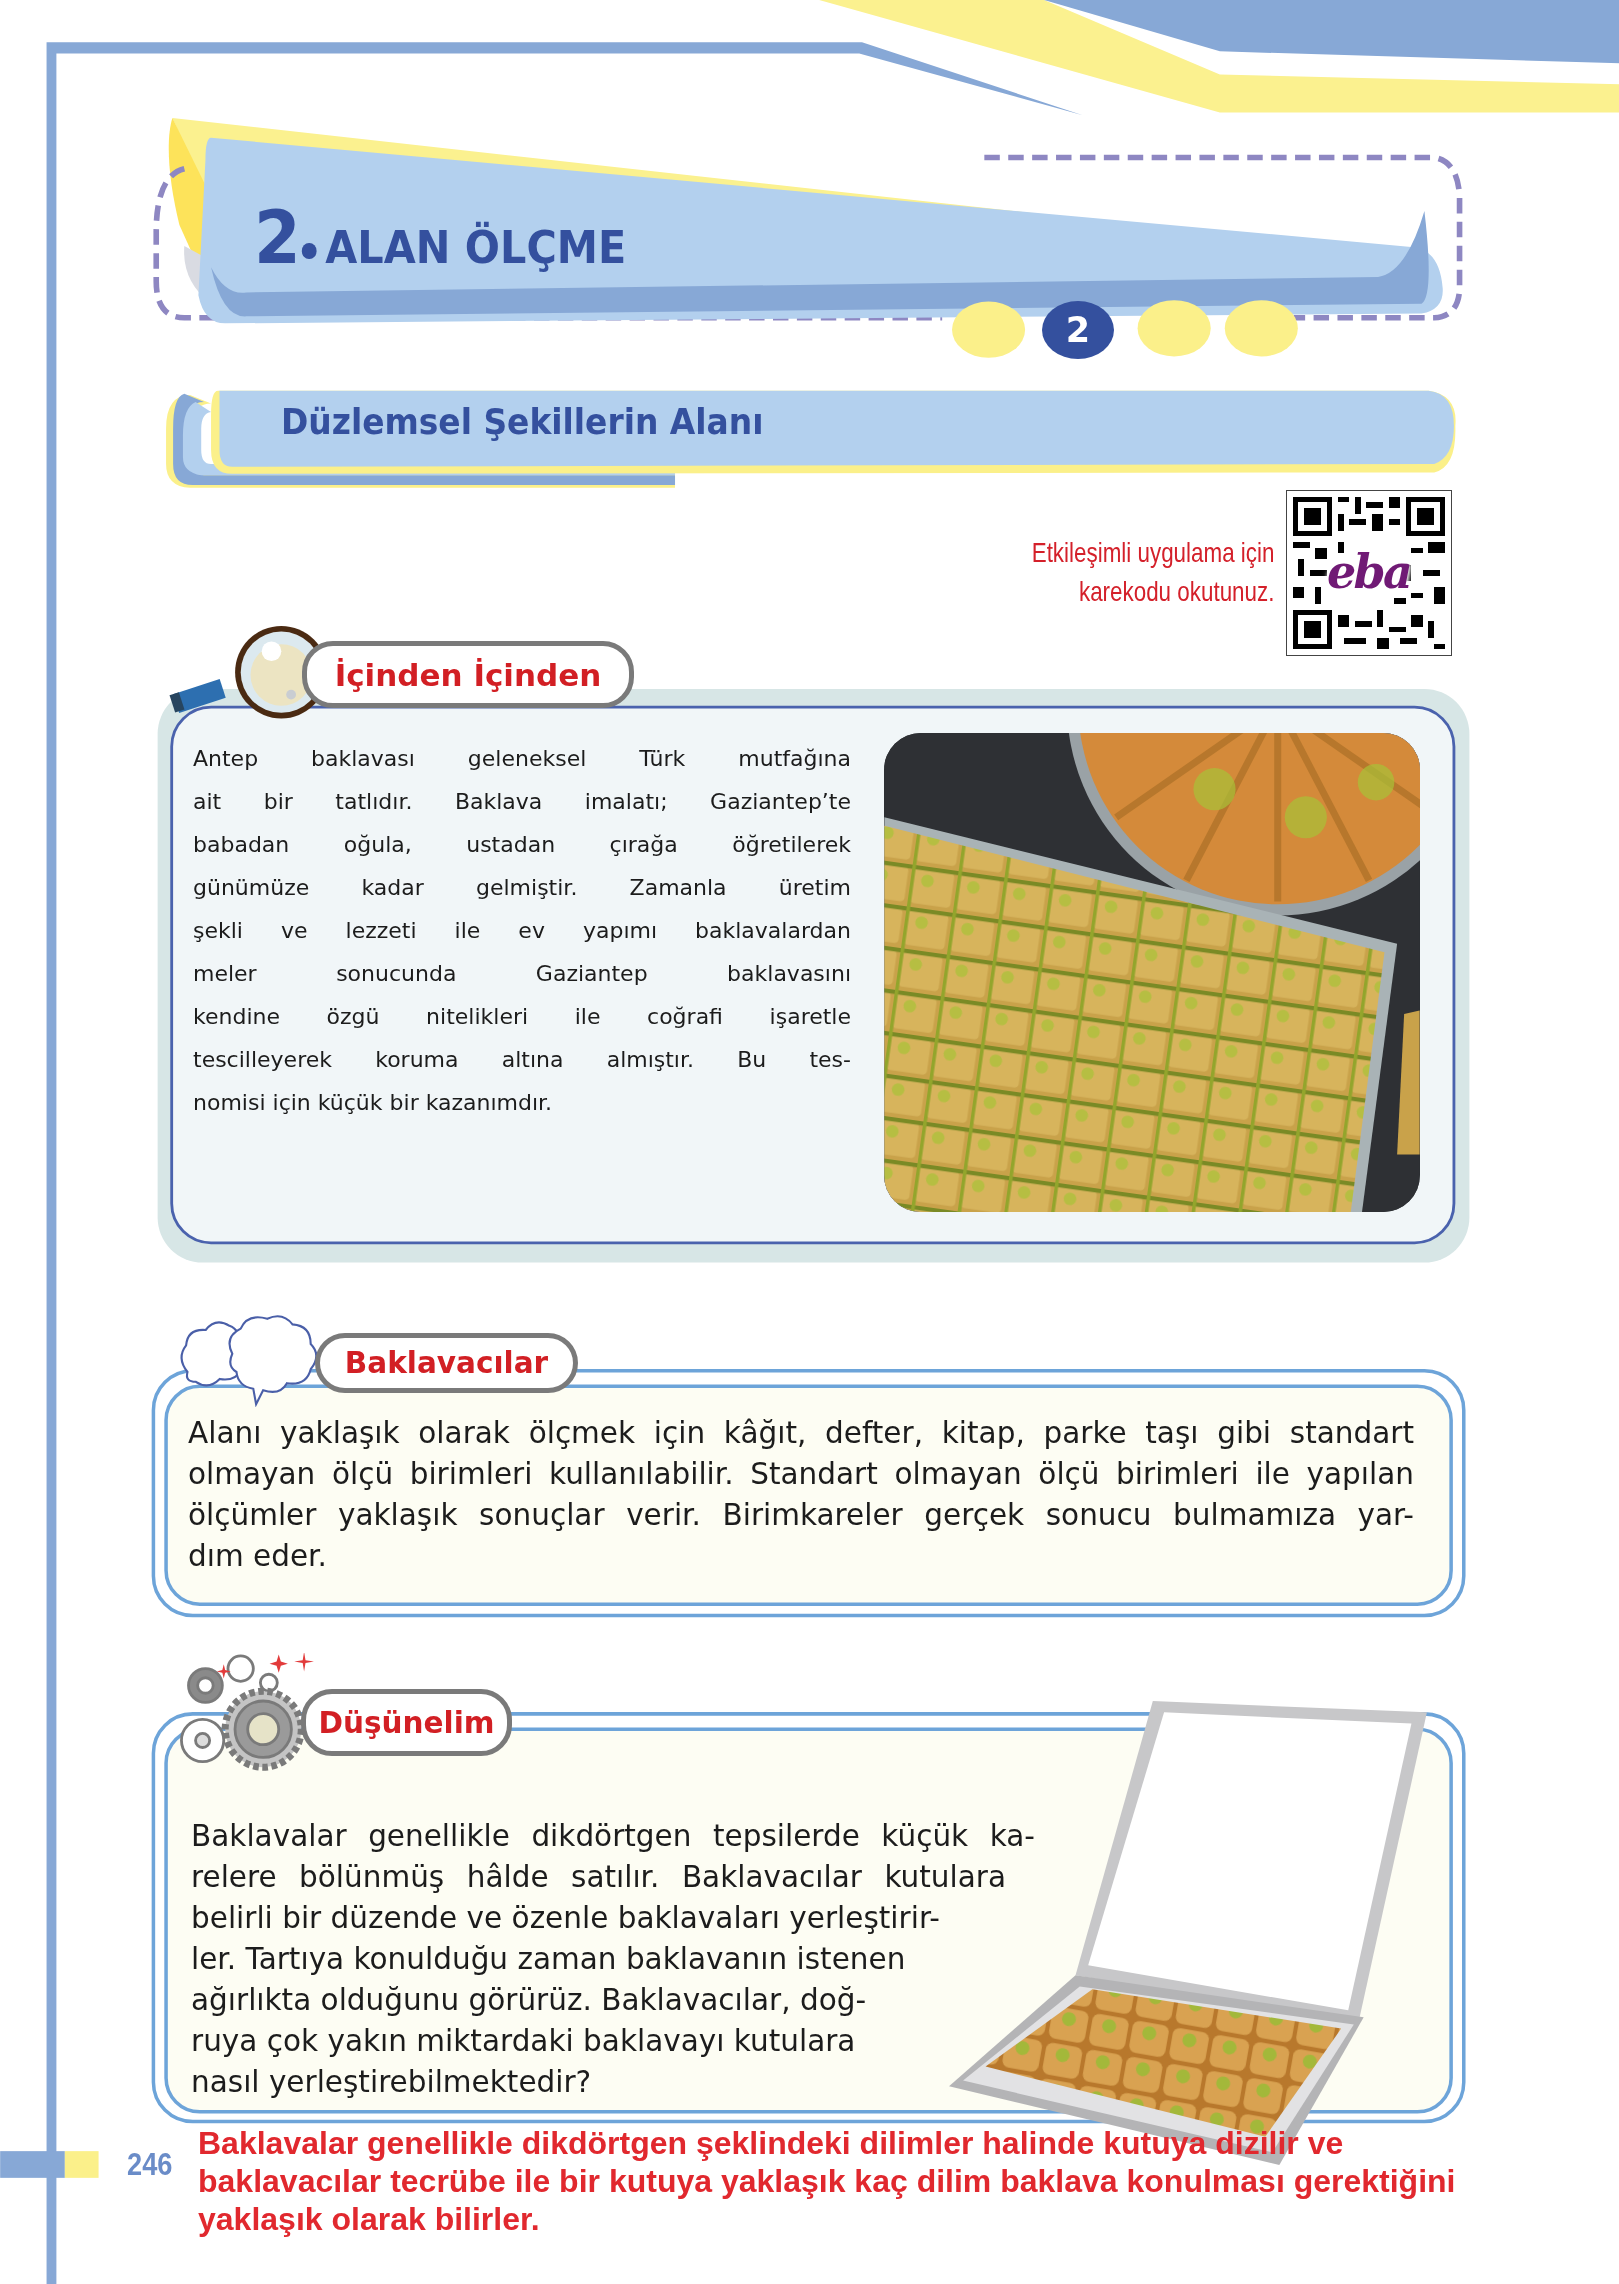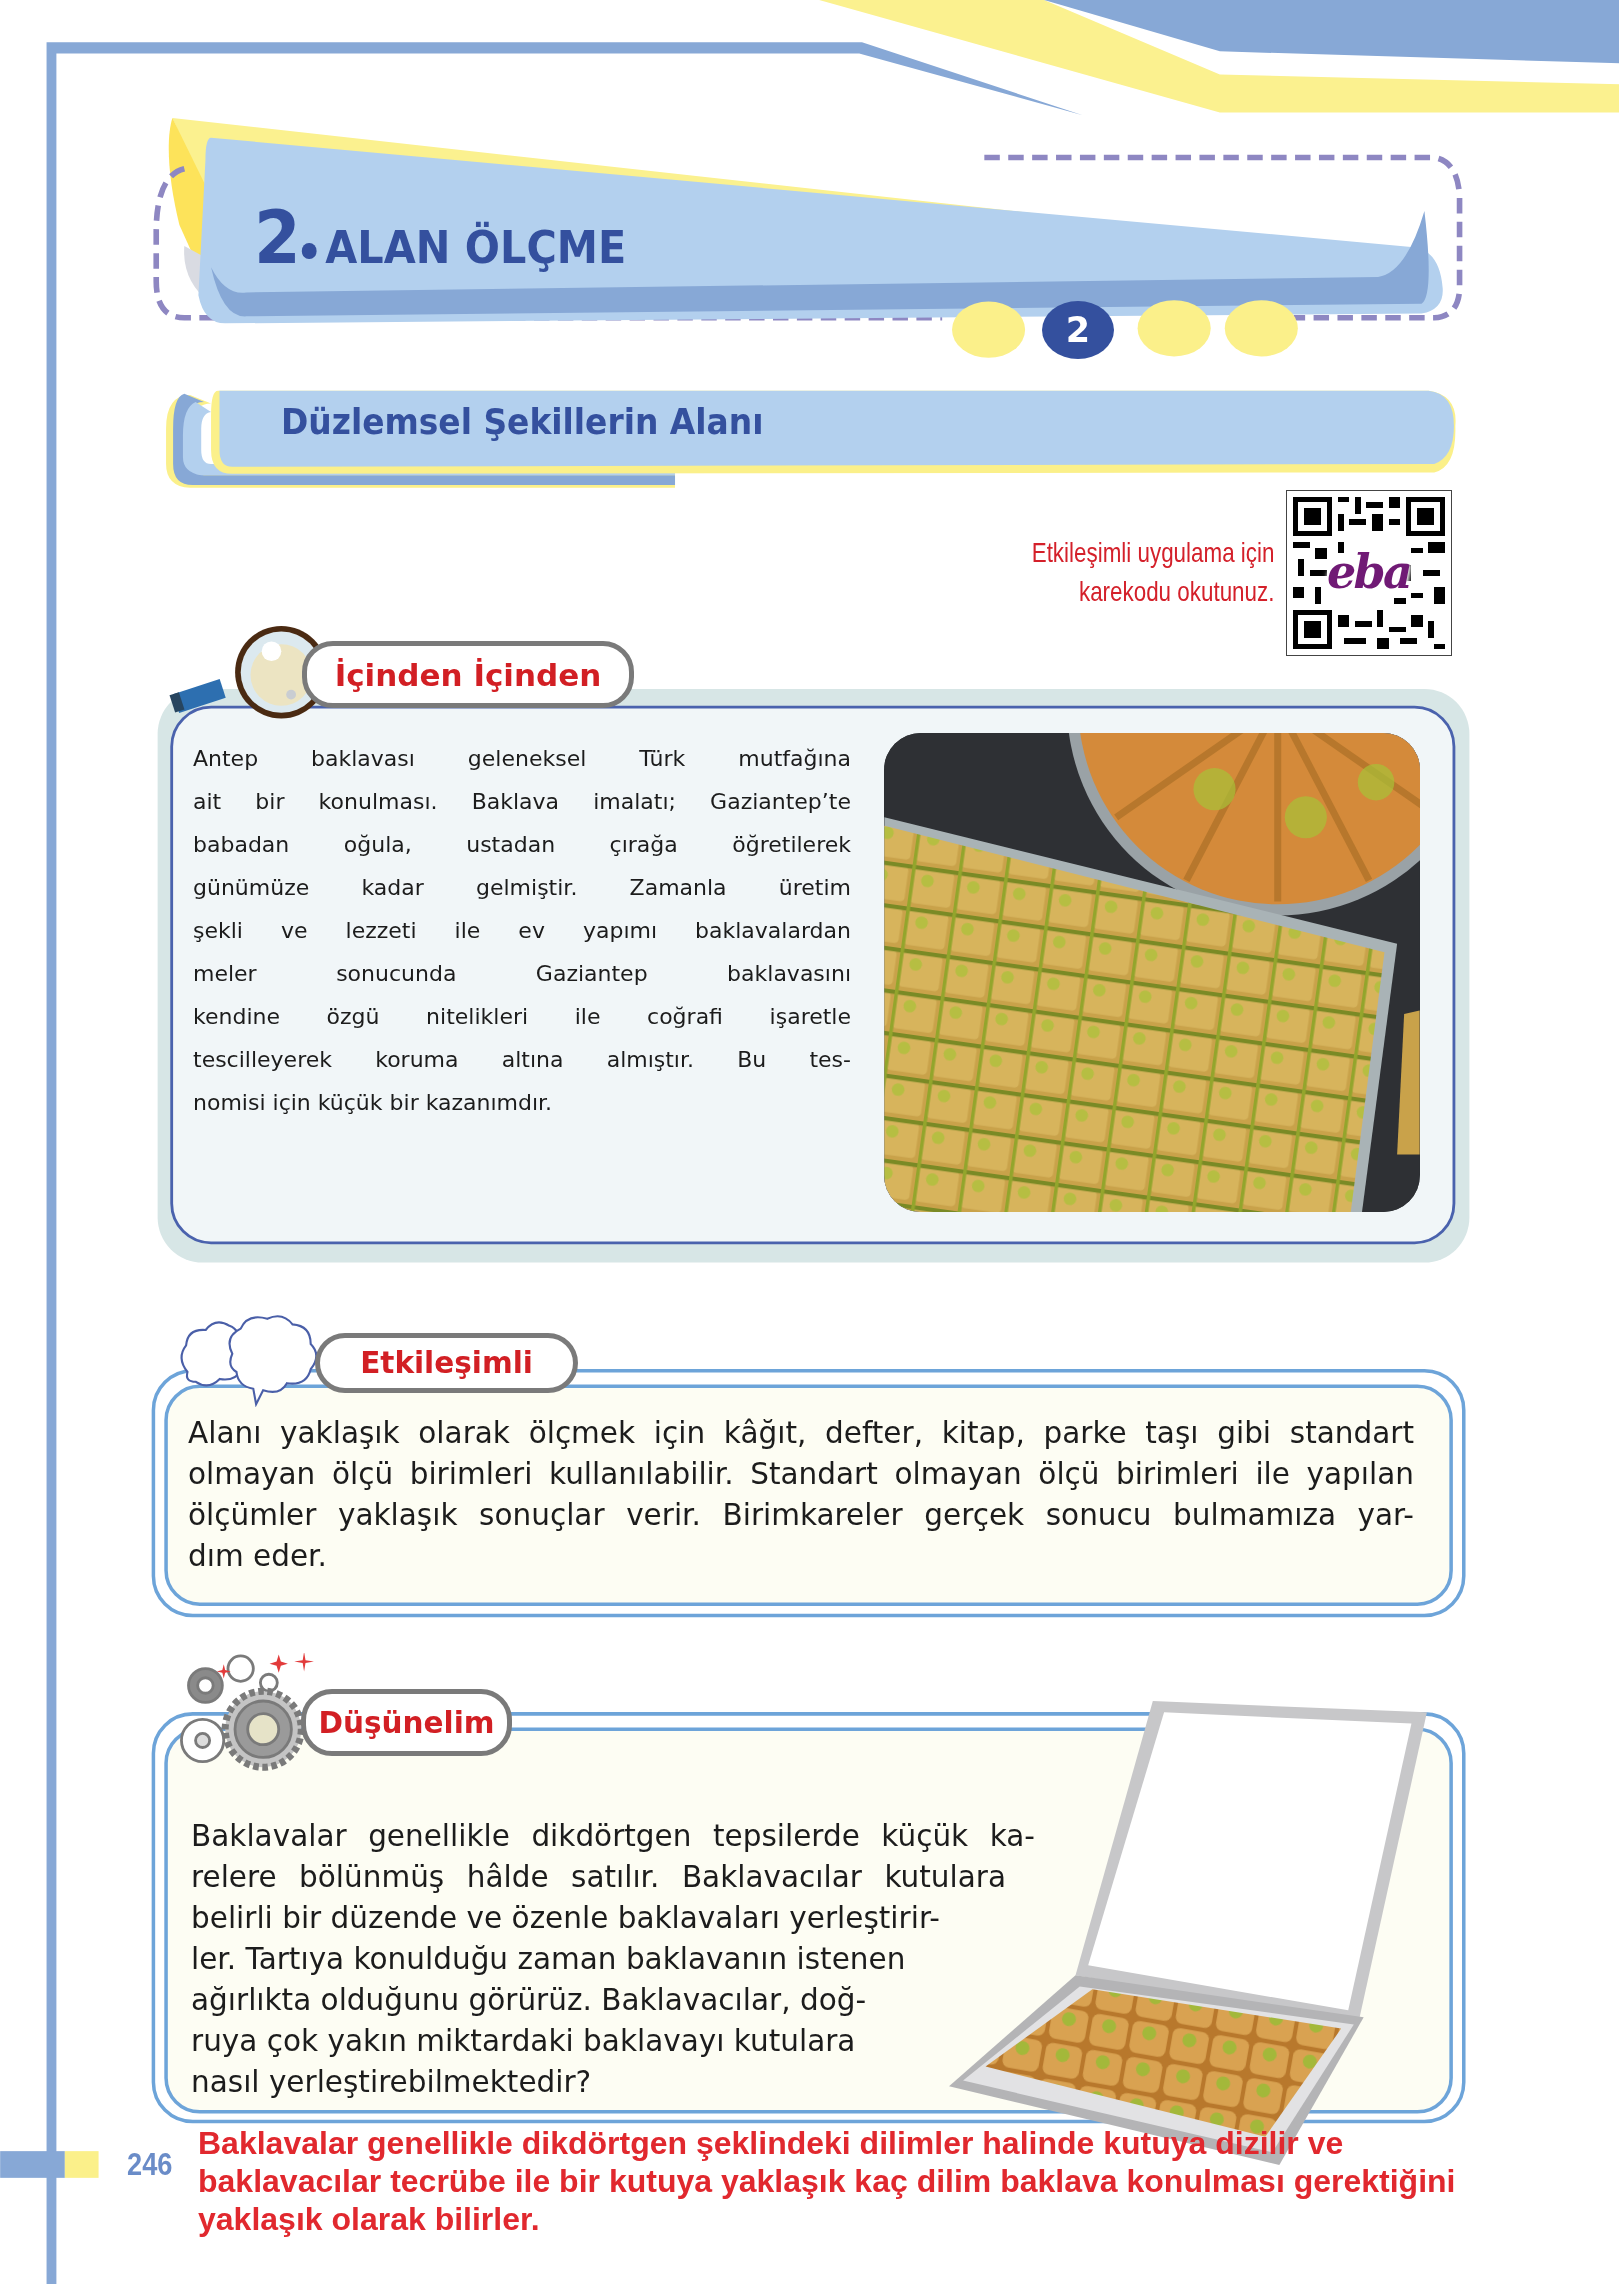--- a/index.html
+++ b/index.html
@@ -210,21 +210,21 @@
   <circle cx="164" cy="80" r="44" fill="#ece4c2"></circle>
   <circle cx="150" cy="46" r="14" fill="#ffffff"></circle>
   <circle cx="178" cy="108" r="7" fill="#c9cdd2"></circle>
 </svg>
 <div class="tag-pill" style="left:302px;top:641px;width:332px;height:67px;font-size:31px;">
   <span>İçinden İçinden</span>
 </div>
 
 <div class="body-text" style="left:193px;top:737px;width:658px;font-size:22px;line-height:43px;">
   <span class="ln">Antep baklavası geleneksel Türk mutfağına</span>
-  <span class="ln">ait bir konulması. Baklava imalatı; Gaziantep’te</span>
+  <span class="ln">ait bir tatlıdır. Baklava imalatı; Gaziantep’te</span>
   <span class="ln">babadan oğula, ustadan çırağa öğretilerek</span>
   <span class="ln">günümüze kadar gelmiştir. Zamanla üretim</span>
   <span class="ln">şekli ve lezzeti ile ev yapımı baklavalardan</span>
   <span class="ln">meler sonucunda Gaziantep baklavasını</span>
   <span class="ln">kendine özgü nitelikleri ile coğrafi işaretle</span>
   <span class="ln">tescilleyerek koruma altına almıştır. Bu tes-</span>
   <span class="ln last">nomisi için küçük bir kazanımdır.</span>
 </div>
 
 <div class="photo">
@@ -260,21 +260,21 @@
   </svg>
 </div>
 
 <svg class="abs" style="left:173px;top:1309px;width:155px;height:98px;" viewBox="0 0 220 140">
   <g fill="#ffffff" stroke="#4a5fa8" stroke-width="3">
     <path d="M20,90 Q4,70 18,52 Q20,28 46,30 Q60,12 80,24 Q96,30 92,50 Q108,62 98,86 Q88,104 66,100 Q50,116 32,104 Q16,104 20,90 Z"></path>
     <path d="M84,64 Q72,40 96,28 Q106,6 134,14 Q156,4 170,22 Q196,24 196,50 Q212,66 196,86 Q190,110 162,106 Q152,124 128,116 L118,136 L114,114 Q92,110 90,90 Q76,82 84,64 Z"></path>
   </g>
 </svg>
 <div class="tag-pill" style="left:315px;top:1333px;width:263px;height:60px;font-size:29.5px;">
-  <span>Etkileşimli</span>
+  <span>Baklavacılar</span>
 </div>
 
 <div class="body-text" style="left:188px;top:1413px;width:1226px;font-size:29.5px;line-height:41px;">
   <span class="ln">Alanı yaklaşık olarak ölçmek için kâğıt, defter, kitap, parke taşı gibi standart</span>
   <span class="ln">olmayan ölçü birimleri kullanılabilir. Standart olmayan ölçü birimleri ile yapılan</span>
   <span class="ln">ölçümler yaklaşık sonuçlar verir. Birimkareler gerçek sonucu bulmamıza yar-</span>
   <span class="ln last">dım eder.</span>
 </div>
 
 <svg class="abs" style="left:173px;top:1653px;width:148px;height:120px;" viewBox="0 0 210 170">

